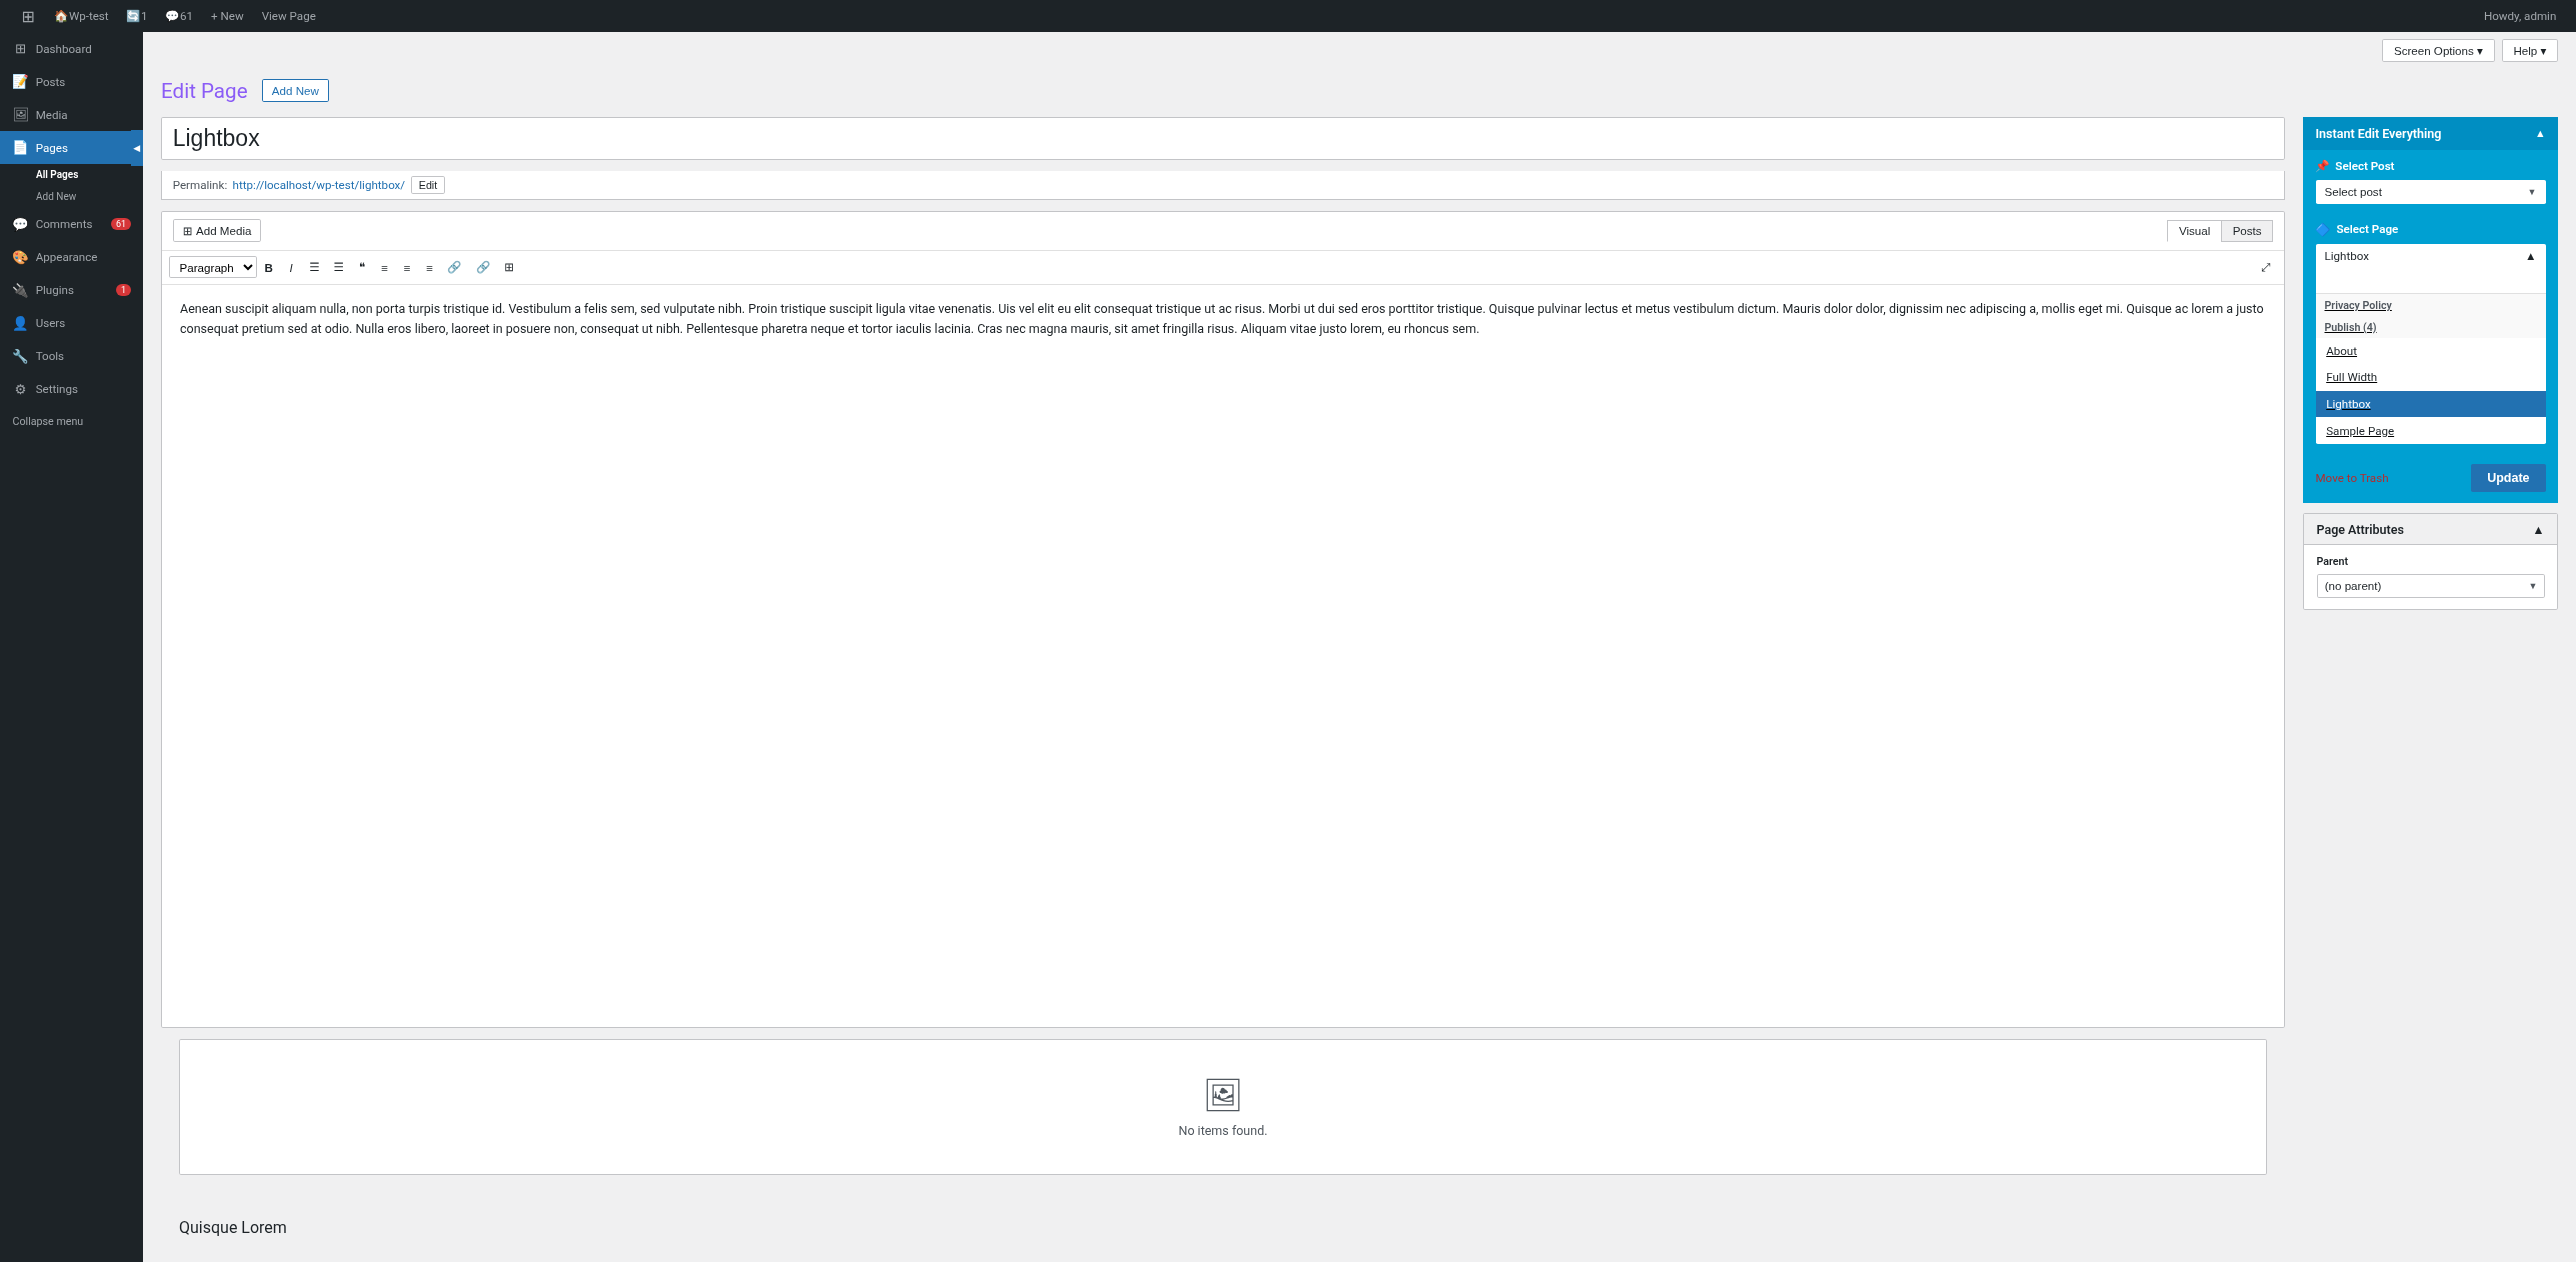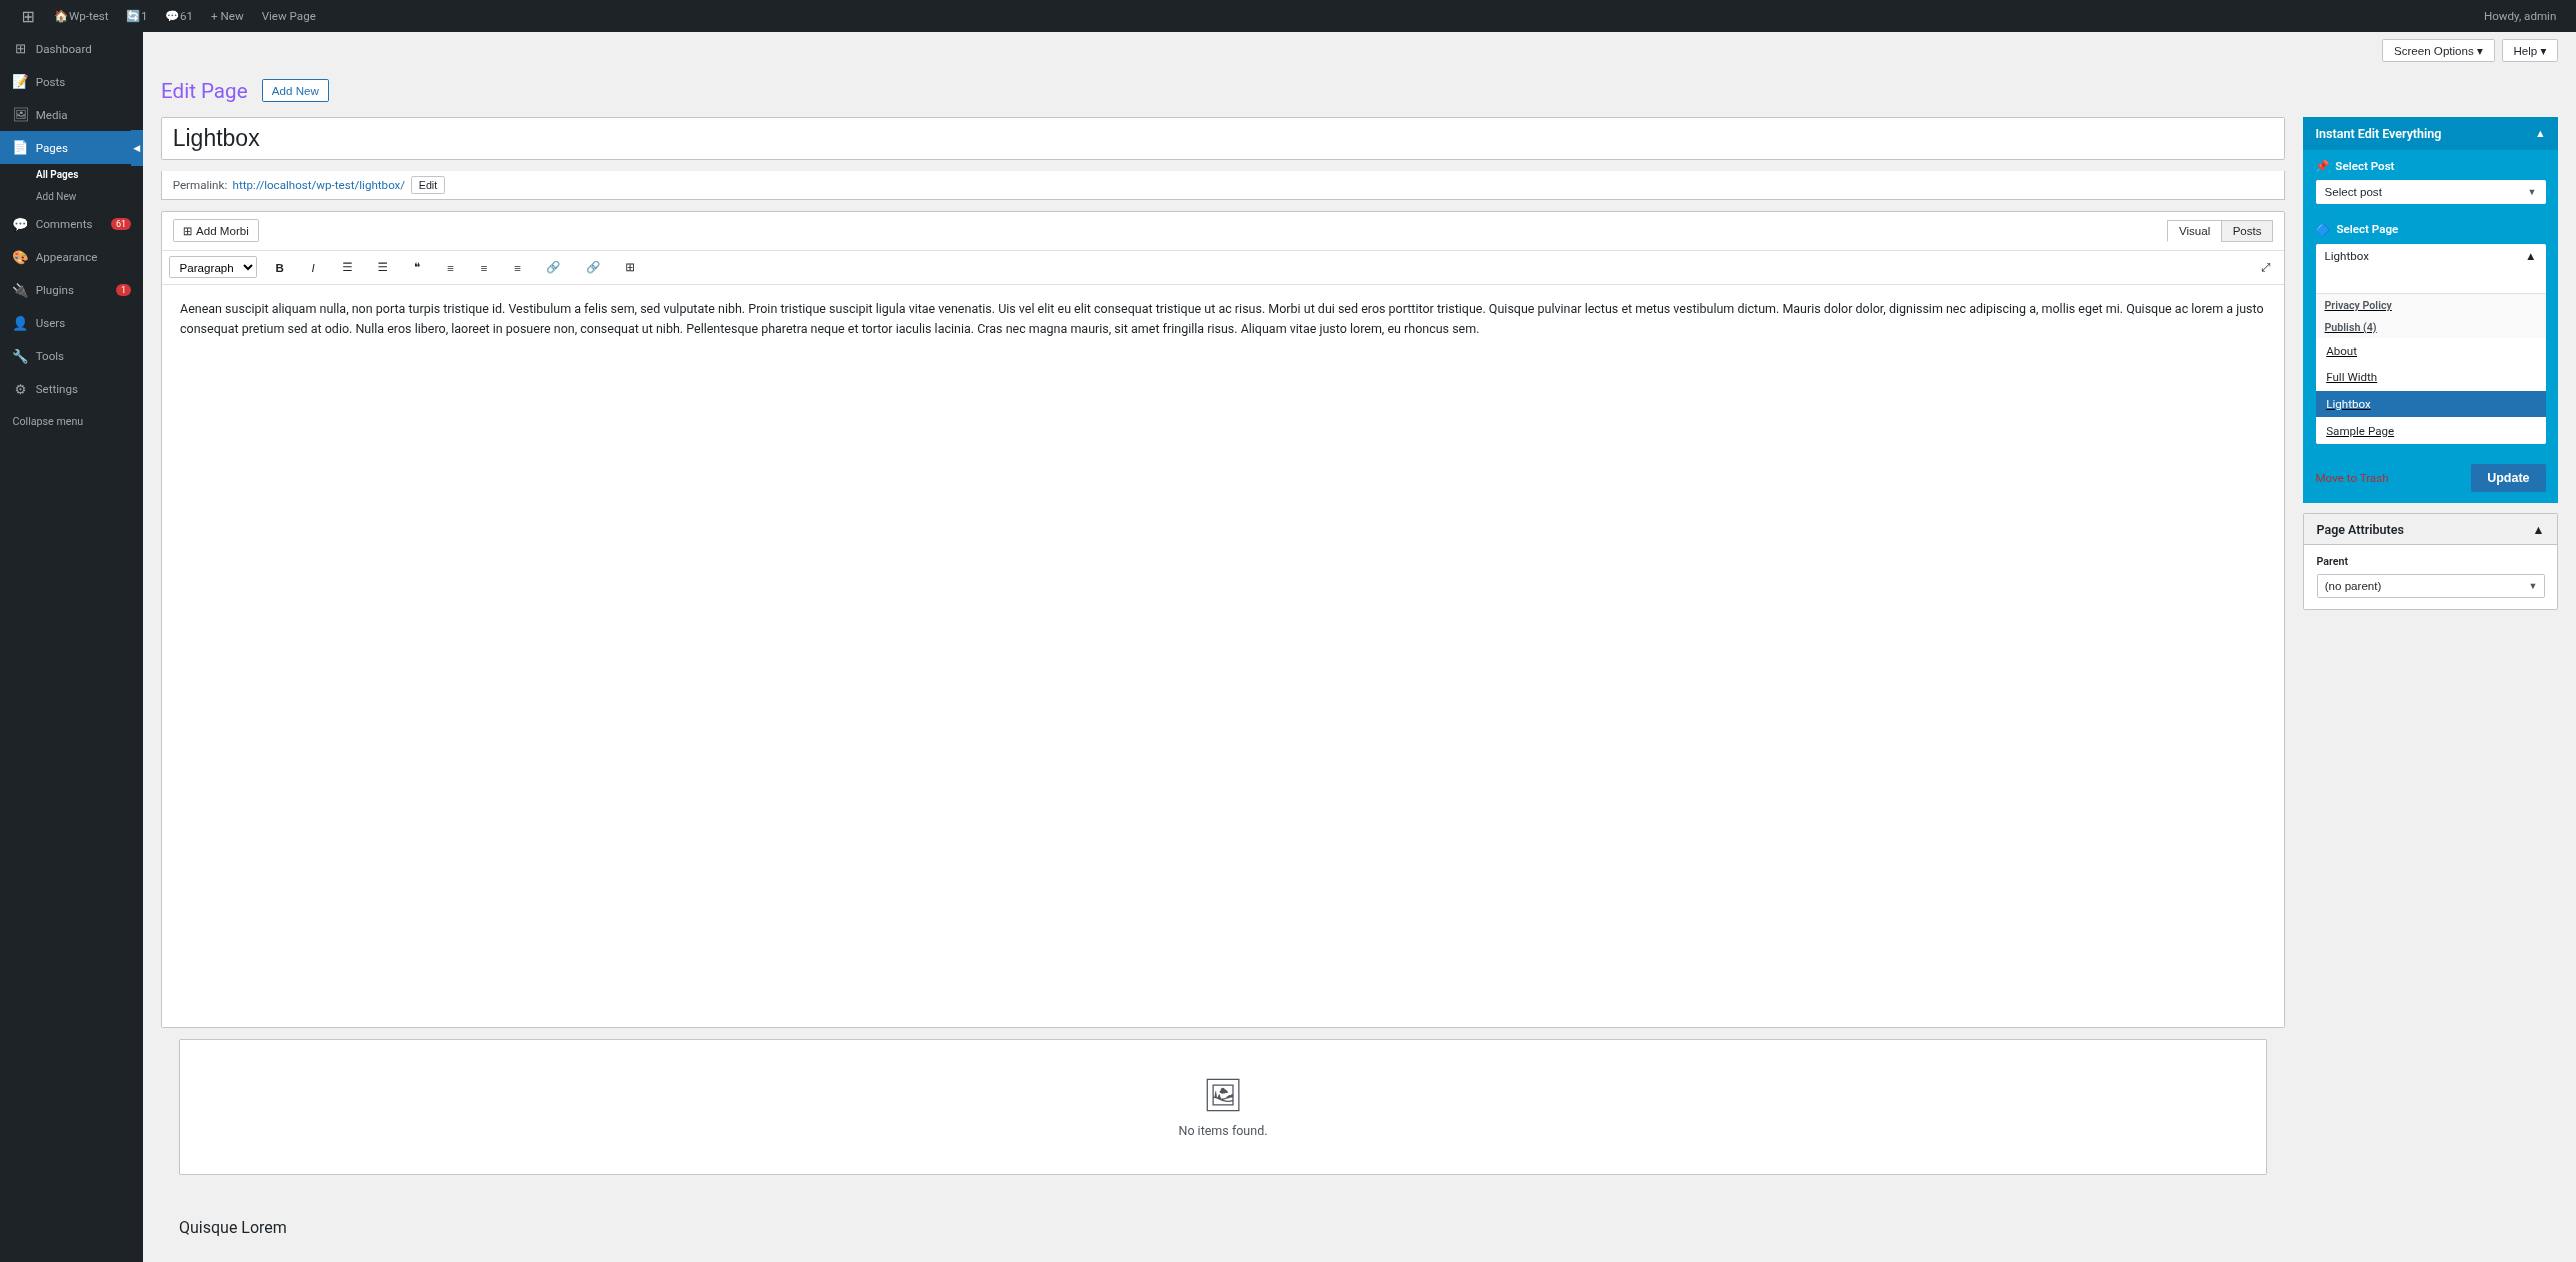--- a/index.html
+++ b/index.html
@@ -201,21 +201,21 @@
       color: #1d2327;
       display: flex; align-items: center; gap: 3.6px;
     }
 
     
     .format-toolbar {
       padding: 5.4px 7.2px;
       border-bottom: 0.9px solid #e0e0e0;
       display: flex;
       align-items: center;
-      gap: 12px;
+      gap: 1px;
       flex-wrap: wrap;
     }
     .format-select {
       border: 0.9px solid #c3c4c7;
       border-radius: 1.8px;
       padding: 2.7px 5.4px;
       font-size: 11.6px;
       background: #fff;
       cursor: pointer;
     }
@@ -557,21 +557,21 @@
             <span>Permalink:</span>
             <a class="permalink-link" href="#">http://localhost/wp-test/lightbox/</a>
             <button class="permalink-edit-btn">Edit</button>
           </div>
 
           <div class="editor-box">
 
             <div class="editor-toolbar-top">
               <button class="add-media-btn">
                 <span>⊞</span>
-                <span>Add Morbi</span>
+                <span>Add Media</span>
               </button>
               <div class="editor-tabs">
                 <button class="editor-tab active">Visual</button>
                 <button class="editor-tab">Posts</button>
               </div>
             </div>
 
             <div class="format-toolbar">
               <select class="format-select">
                 <option>Paragraph</option>

